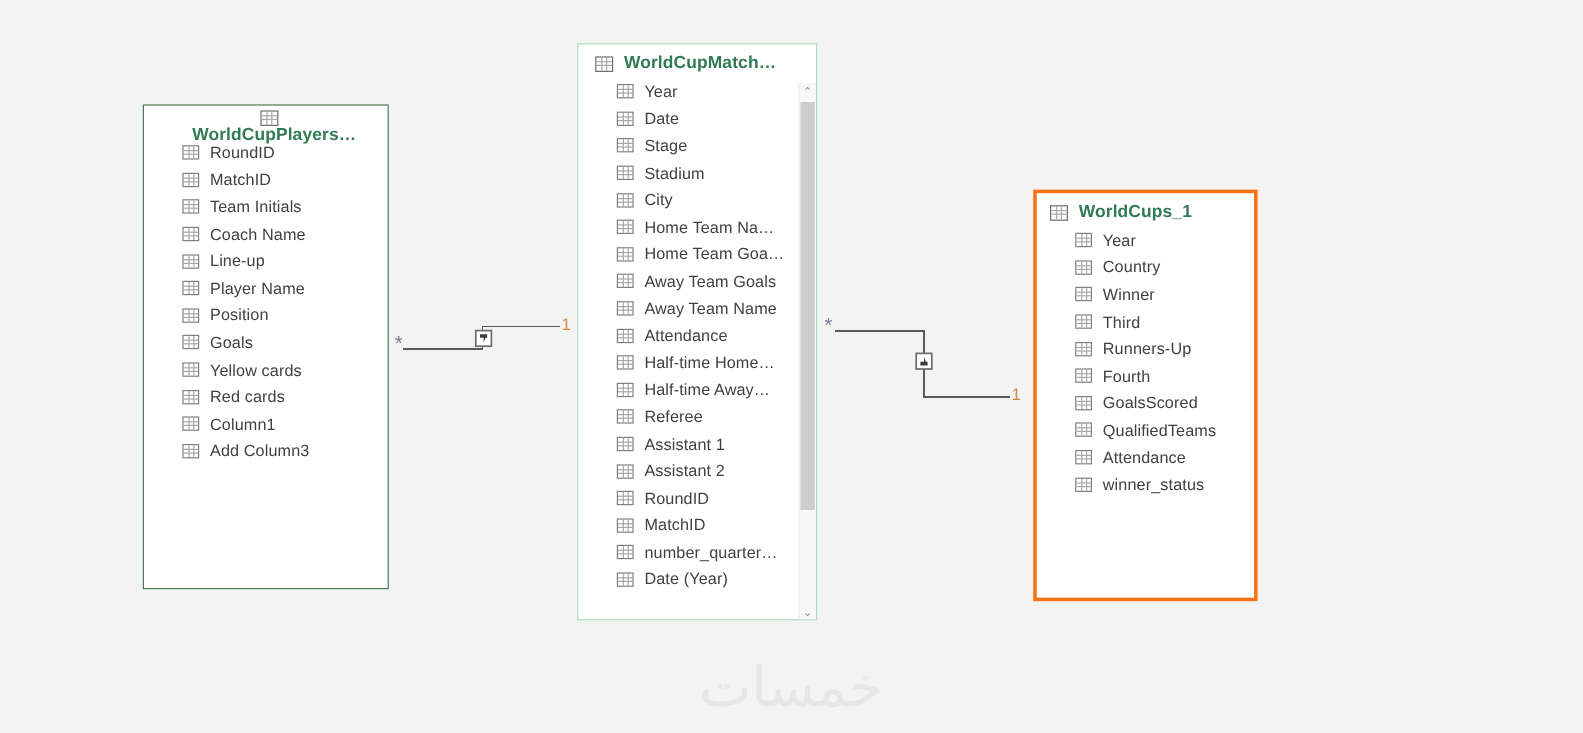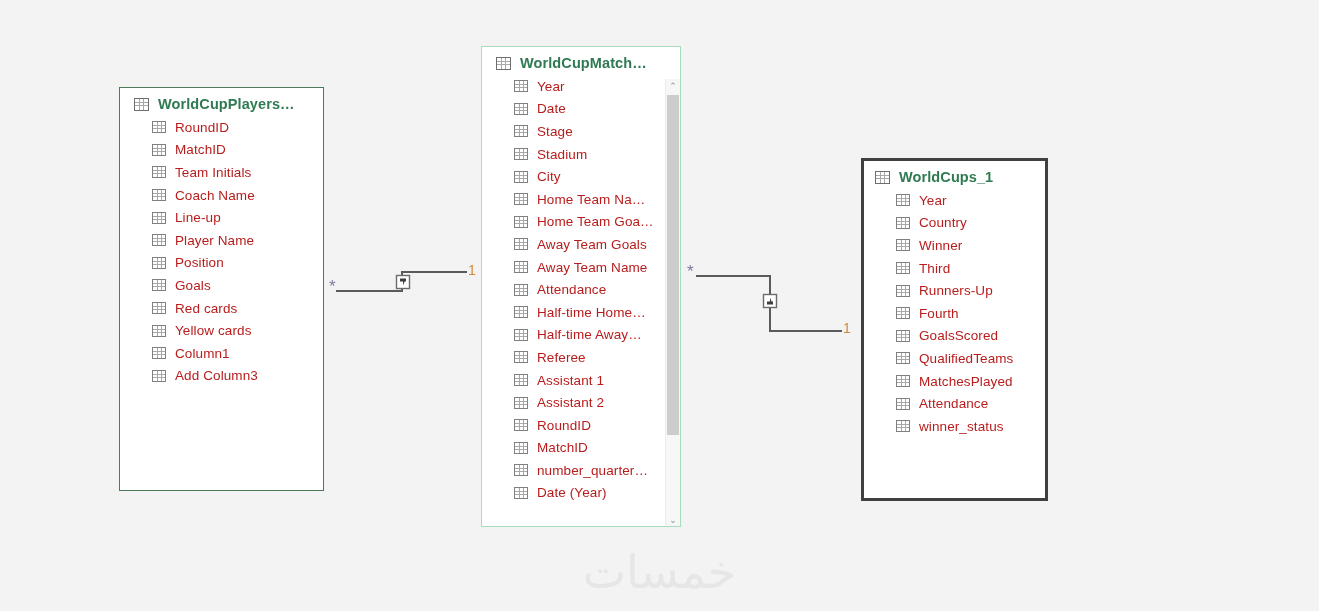--- a/index.html
+++ b/index.html
@@ -26,21 +26,21 @@
   .tbl {
     position: absolute;
     background: #ffffff;
     box-sizing: border-box;
     overflow: hidden;
   }
   .tbl.thin {
     border: 1px solid #4a7a58;
   }
   .tbl.selected {
-    border: 3px solid #404040;
+    border: 3px solid #f97316;
   }
   .tbl.mid {
     border: 1px solid #a8dcbd;
   }
 
   .tbl-header {
     display: flex;
     align-items: center;
     height: 28px;
     padding-left: 14px;
@@ -60,21 +60,21 @@
   .field {
     display: flex;
     align-items: center;
     height: 22.6px;
     padding-left: 32px;
     box-sizing: border-box;
     white-space: nowrap;
   }
   .field-label {
     font-size: 13.5px;
-    color: #b91c1c;
+    color: #404040;
     letter-spacing: .1px;
   }
 
   
   .ico {
     display: inline-block;
     flex: 0 0 auto;
     margin-right: 9px;
     position: relative;
   }
@@ -172,21 +172,21 @@
     user-select: none;
     letter-spacing: 1px;
   }
 </style>
 </head>
 <body>
 
 <div class="canvas">
 
   <div class="tbl thin" id="t0" style="left:119px; top:87px; width:205px; height:404px;">
-    <div class="tbl-header" style="padding-top:4px;">
+    <div class="tbl-header" style="padding-top:4px;flex-direction:column;">
       <span class="ico grid-ico hdr"></span>
       <span class="tbl-title">WorldCupPlayers…</span>
     </div>
     <div class="field-list" id="t0-fields">
         <div class="field">
           <span class="ico grid-ico"></span>
           <span class="field-label">RoundID</span>
         </div>
         <div class="field">
           <span class="ico grid-ico"></span>
@@ -211,38 +211,38 @@
         <div class="field">
           <span class="ico grid-ico"></span>
           <span class="field-label">Position</span>
         </div>
         <div class="field">
           <span class="ico grid-ico"></span>
           <span class="field-label">Goals</span>
         </div>
         <div class="field">
           <span class="ico grid-ico"></span>
+          <span class="field-label">Yellow cards</span>
+        </div>
+        <div class="field">
+          <span class="ico grid-ico"></span>
           <span class="field-label">Red cards</span>
-        </div>
-        <div class="field">
-          <span class="ico grid-ico"></span>
-          <span class="field-label">Yellow cards</span>
         </div>
         <div class="field">
           <span class="ico grid-ico"></span>
           <span class="field-label">Column1</span>
         </div>
         <div class="field">
           <span class="ico grid-ico"></span>
           <span class="field-label">Add Column3</span>
         </div>
       </div>
   </div>
 
-  <div class="tbl mid" id="t1" style="left:481px; top:36px; width:200px; height:481px;margin-top:10px;">
+  <div class="tbl mid" id="t1" style="left:481px; top:36px; width:200px; height:481px;">
     <div class="tbl-header" style="padding-top:4px;">
       <span class="ico grid-ico hdr"></span>
       <span class="tbl-title">WorldCupMatch…</span>
     </div>
     <div class="field-list" id="t1-fields" style="height:447px; overflow:hidden;">
         <div class="field">
           <span class="ico grid-ico"></span>
           <span class="field-label">Year</span>
         </div>
         <div class="field">
@@ -356,24 +356,20 @@
           <span class="ico grid-ico"></span>
           <span class="field-label">Fourth</span>
         </div>
         <div class="field">
           <span class="ico grid-ico"></span>
           <span class="field-label">GoalsScored</span>
         </div>
         <div class="field">
           <span class="ico grid-ico"></span>
           <span class="field-label">QualifiedTeams</span>
-        </div>
-        <div class="field">
-          <span class="ico grid-ico"></span>
-          <span class="field-label">MatchesPlayed</span>
         </div>
         <div class="field">
           <span class="ico grid-ico"></span>
           <span class="field-label">Attendance</span>
         </div>
         <div class="field">
           <span class="ico grid-ico"></span>
           <span class="field-label">winner_status</span>
         </div>
       </div>

